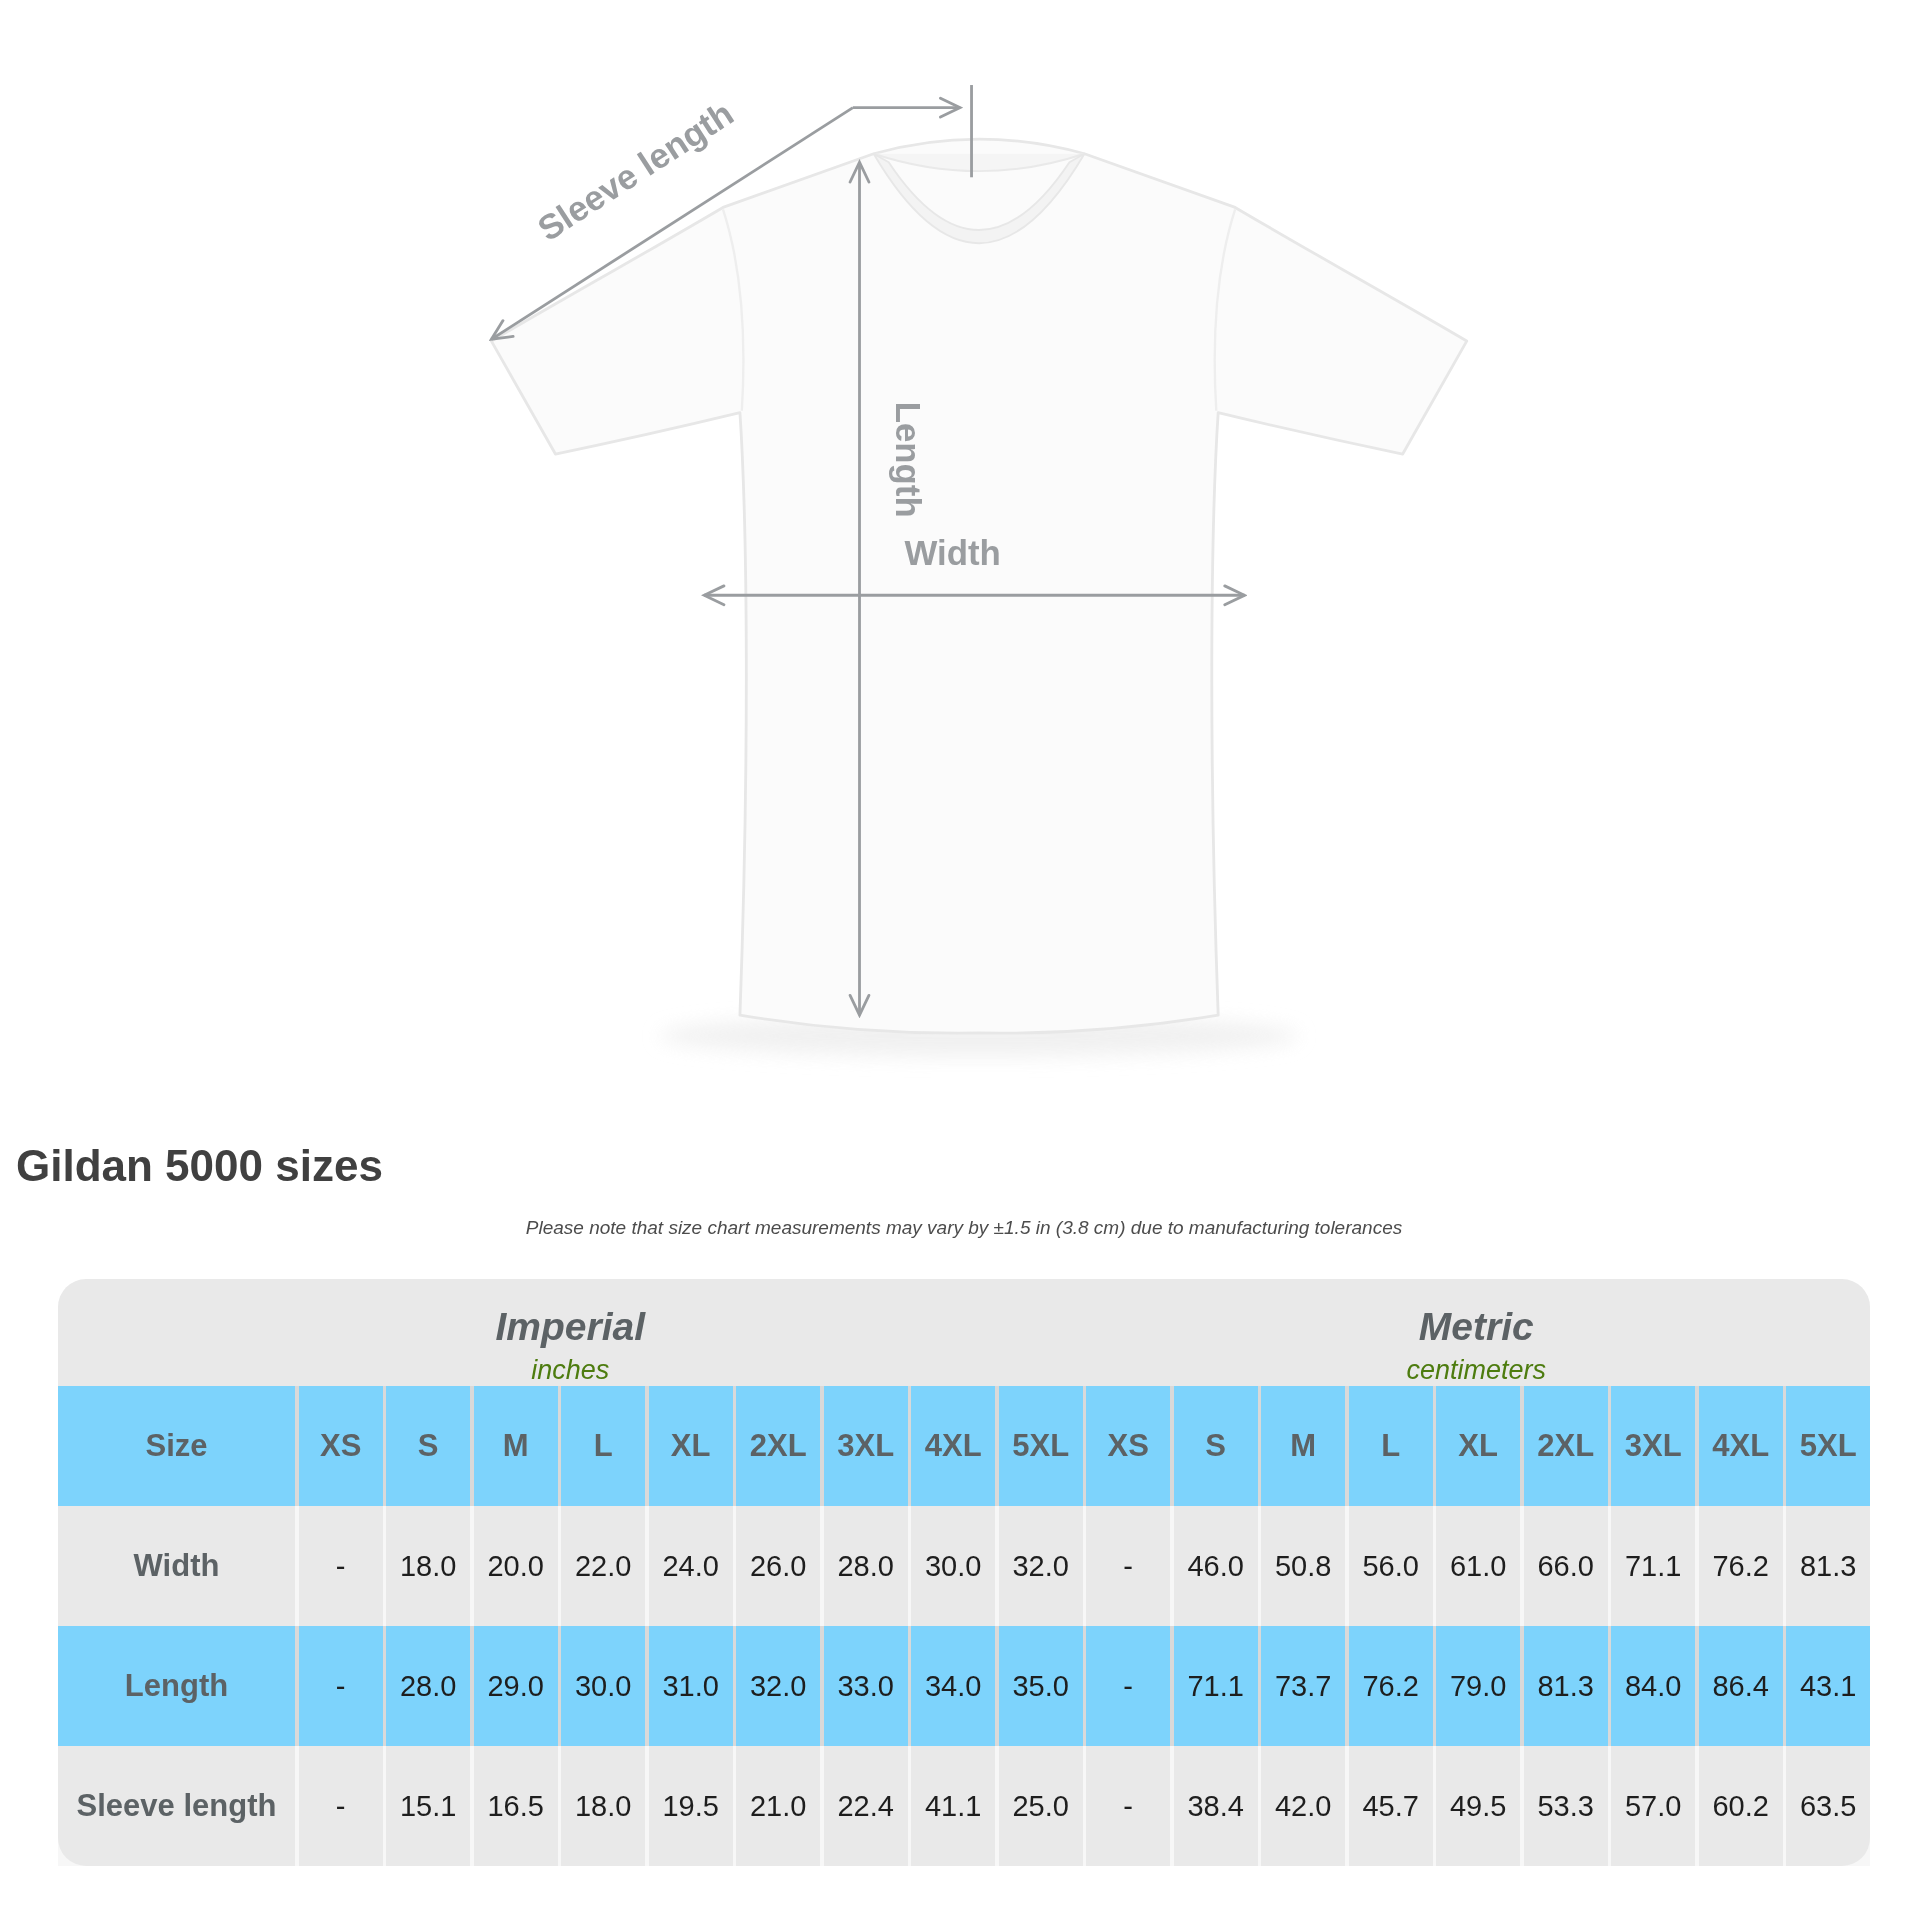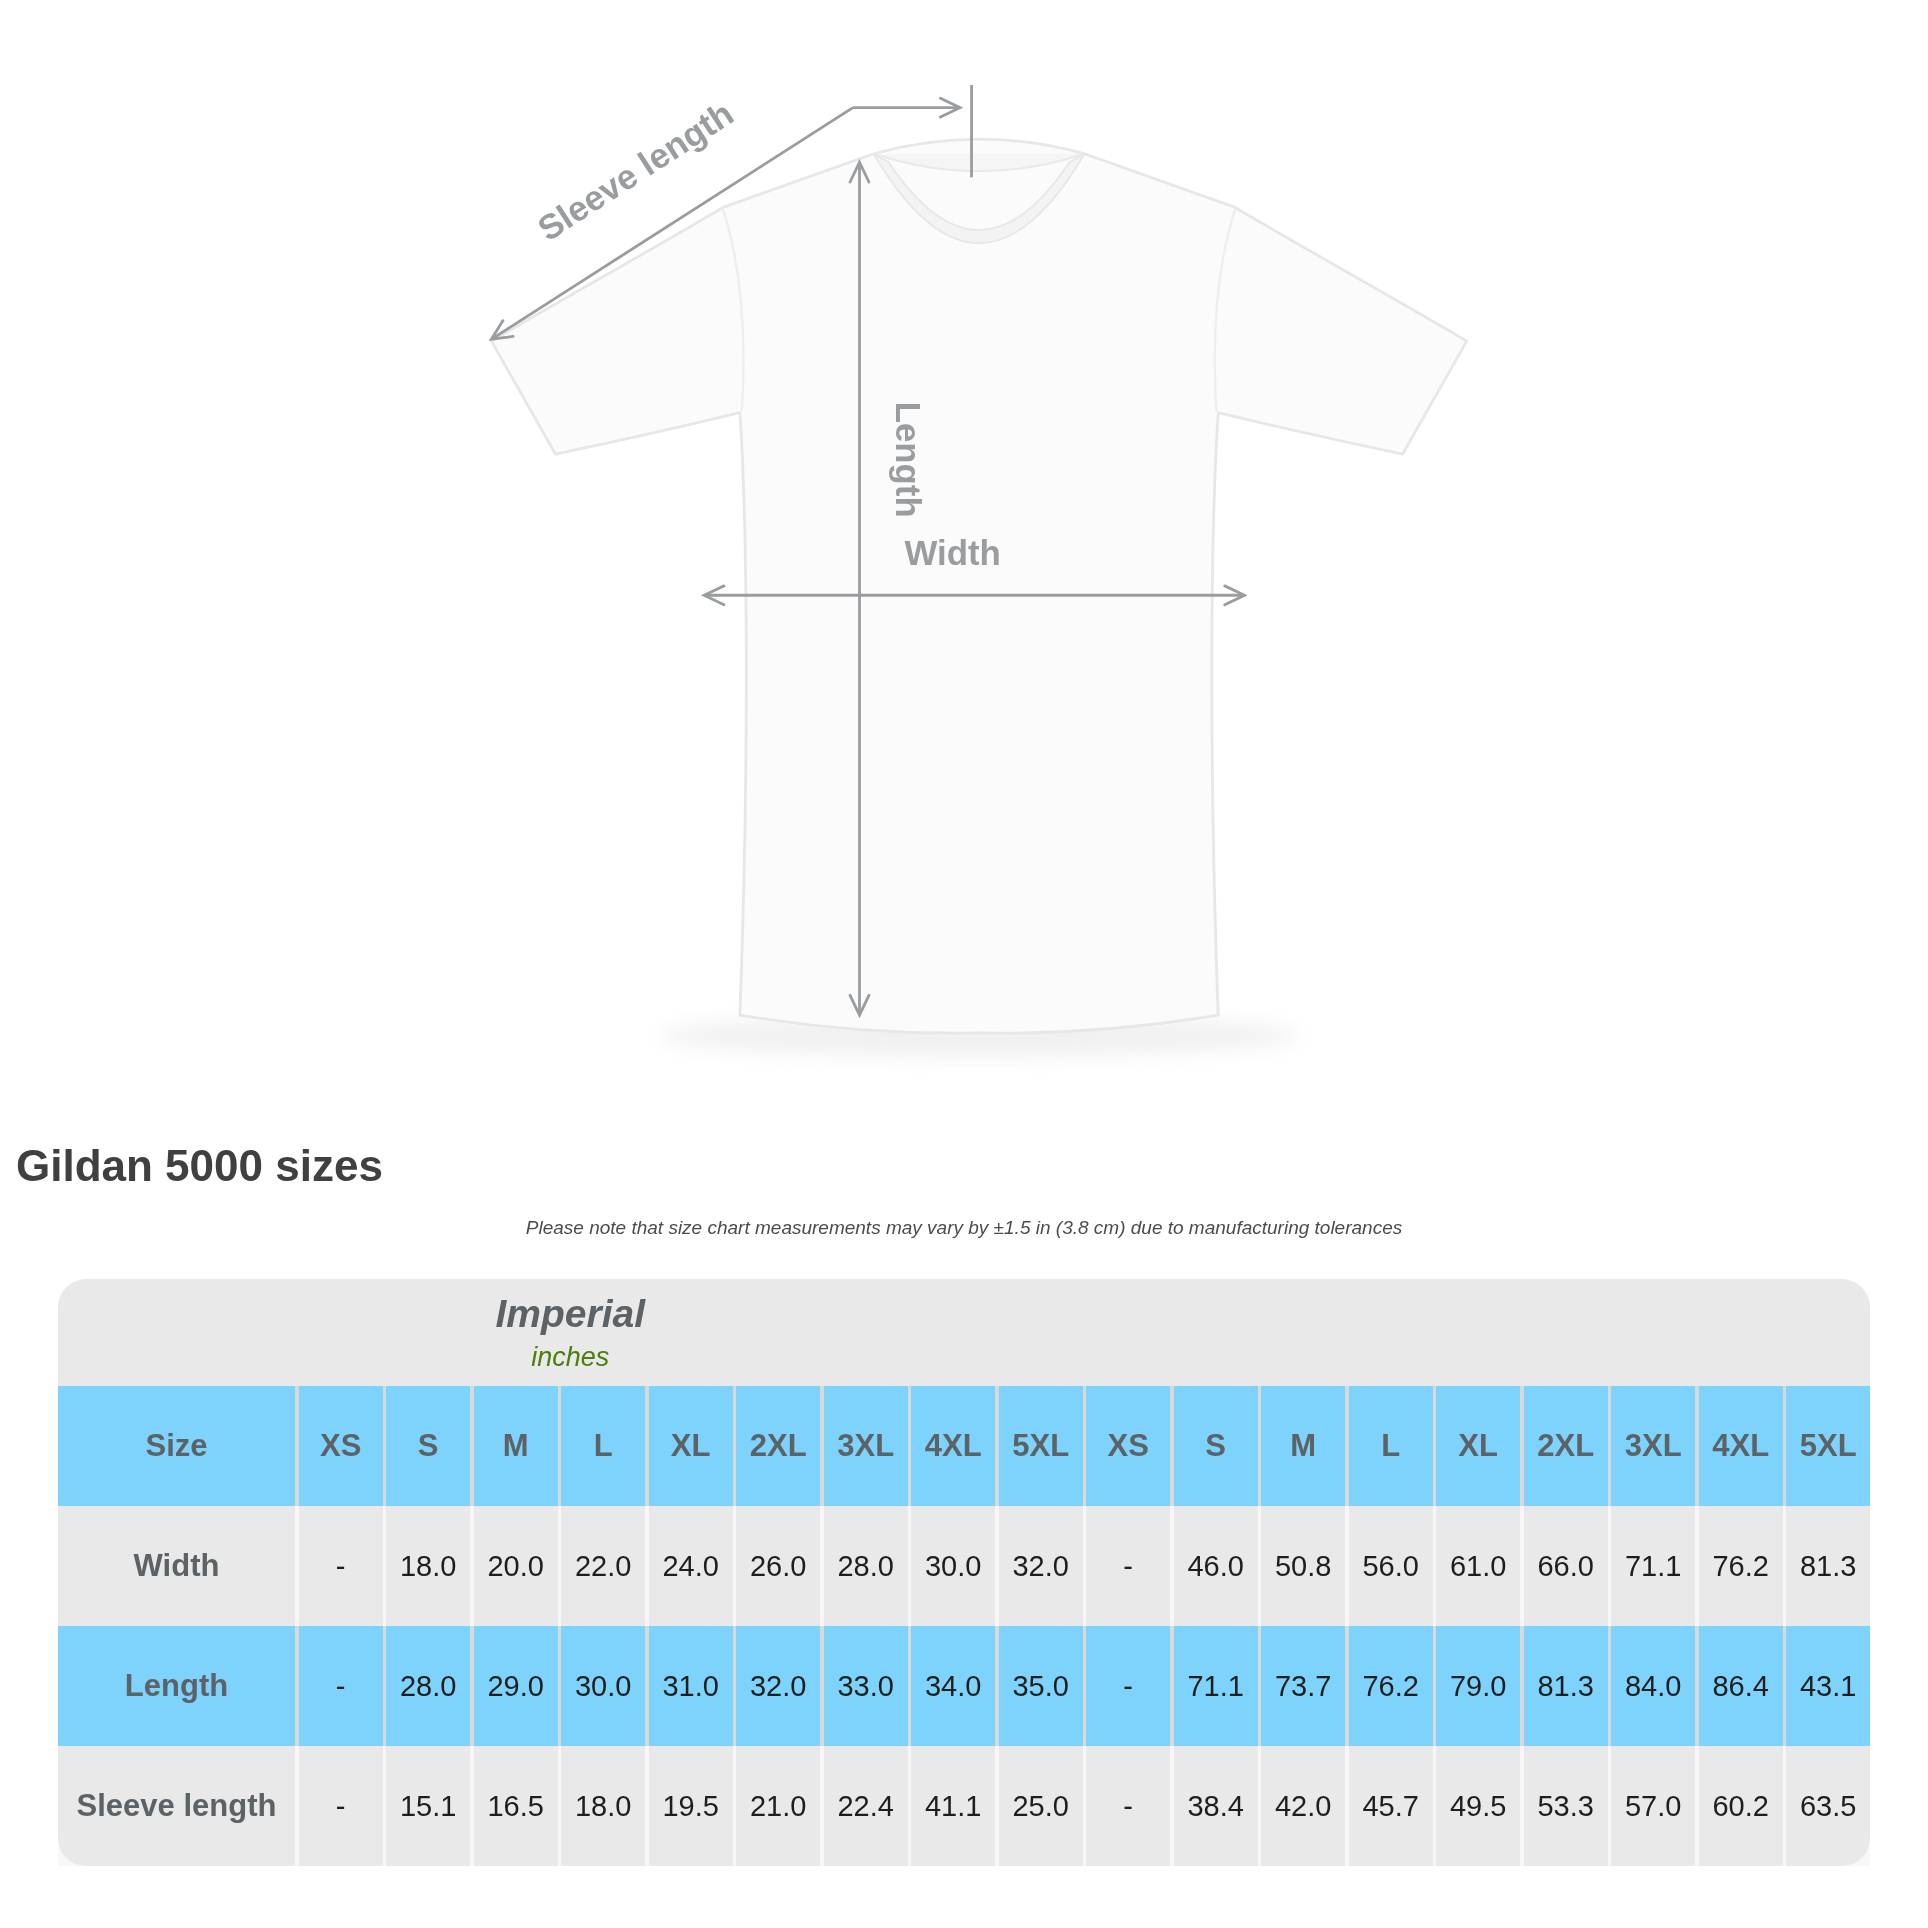--- a/index.html
+++ b/index.html
@@ -10,21 +10,21 @@
   .dim-label{font-family:"Liberation Sans", sans-serif;font-weight:bold;font-size:37px;fill:#9a9da0;}
   
   .chart-title{position:absolute;left:16px;top:1141px;width:100%;text-align:left;
                font-size:44px;font-weight:bold;color:#404040;}
   .chart-subtitle{position:absolute;left:0;top:1217px;width:100%;text-align:center;
                   font-size:19px;font-style:italic;color:#4c4c4c;}
   
   #size-table{position:absolute;left:58px;top:1279px;width:1812px;}
   .unit-band{display:grid;grid-template-columns:237px repeat(18,1fr);height:107px;
              background:#e9e9e9;border-radius:28px 28px 0 0;}
-  .unit-group{display:flex;flex-direction:column;align-items:center;justify-content:center;gap:5.6px;}
+  .unit-group{display:flex;flex-direction:column;align-items:center;justify-content:flex-end;gap:5.6px;}
   .unit-group.imperial{grid-column:1 / span 10;}
   .unit-group.metric{grid-column:11 / span 9;}
   .unit-name{font-size:39px;font-weight:bold;font-style:italic;color:#5c6265;}
   .unit-sub{font-size:27px;font-style:italic;color:#4d7c0f;}
   .t-row{display:grid;grid-template-columns:237px repeat(18,1fr);grid-gap:3.8px;height:120px;}
   .t-row.row-white{background:#d9d9d9;}
   .t-row.row-gray{background:#f7f7f7;}
   .t-row .cell{display:flex;align-items:center;justify-content:center;}
   .row-white .cell{background:#7dd3fc;}
   .row-gray .cell{background:#e9e9e9;}
@@ -91,20 +91,24 @@
   </svg>
 
   <div class="chart-title">Gildan 5000 sizes</div>
   <div class="chart-subtitle">Please note that size chart measurements may vary by ±1.5 in (3.8 cm) due to manufacturing tolerances</div>
 
   <div id="size-table">
     <div class="unit-band">
       <div class="unit-group imperial">
         <div class="unit-name">Imperial</div>
         <div class="unit-sub">inches</div>
+      </div>
+      <div class="unit-group metric">
+        <div class="unit-name">Metric</div>
+        <div class="unit-sub">centimeters</div>
       </div>
     </div>
     <div id="table-rows">
         <div class="t-row row-white">
           <div class="cell head">Size</div>
           <div class="cell head">XS</div>
           <div class="cell head">S</div>
           <div class="cell head">M</div>
           <div class="cell head">L</div>
           <div class="cell head">XL</div>

